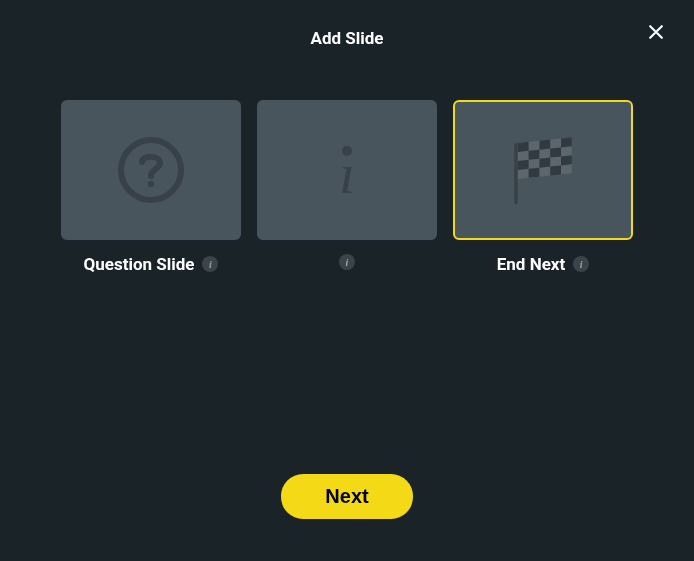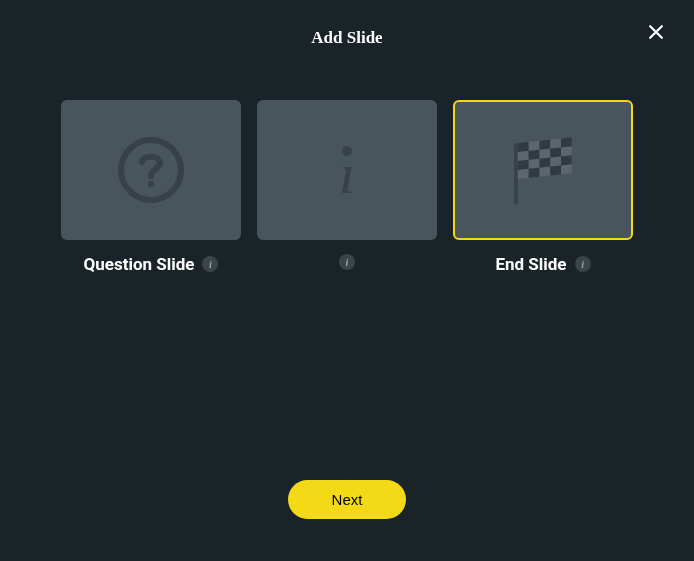--- a/index.html
+++ b/index.html
@@ -28,21 +28,20 @@
       align-items: center;
       justify-content: center;
       position: relative;
       margin-bottom: 44px;
       margin-top: 4px;
     }
     .title {
       font-size: 17px;
       font-weight: 700;
       color: #ffffff;
-      font-family: Liberation Serif, serif;
     }
     .close-btn {
       position: absolute;
       right: 4px;
       top: -10px;
       width: 28px;
       height: 28px;
       display: flex;
       align-items: center;
       justify-content: center;
@@ -109,22 +108,22 @@
       display: flex;
       justify-content: center;
       padding-bottom: 18px;
     }
     .next-btn {
       background: #f4d917;
       color: #000000;
       border: none;
       border-radius: 22px;
       padding: 11px 44px;
-      font-size: 15px;
-      font-weight: 400;
+      font-size: 20px;
+      font-weight: 700;
       cursor: pointer;
     }
     .icon-q {
       width: 68px;
       height: 68px;
     }
     .icon-i {
       display: flex;
       flex-direction: column;
       align-items: center;
@@ -203,21 +202,21 @@
             <rect x="36" y="10" width="12" height="10" fill="#303a40"></rect>
             <rect x="0" y="20" width="12" height="10" fill="#303a40"></rect>
             <rect x="24" y="20" width="12" height="10" fill="#303a40"></rect>
             <rect x="48" y="20" width="12" height="10" fill="#303a40"></rect>
             <rect x="12" y="30" width="12" height="10" fill="#303a40"></rect>
             <rect x="36" y="30" width="12" height="10" fill="#303a40"></rect>
           </g>
         </svg>
       </div>
       <div class="card-label-row">
-        <span class="card-label">End Slide</span>
+        <span class="card-label">End Next</span>
         <span class="info-icon">i</span>
       </div>
     </div>
   </div>
 
   <div class="footer">
     <button class="next-btn">Next</button>
   </div>
 </div>
 

